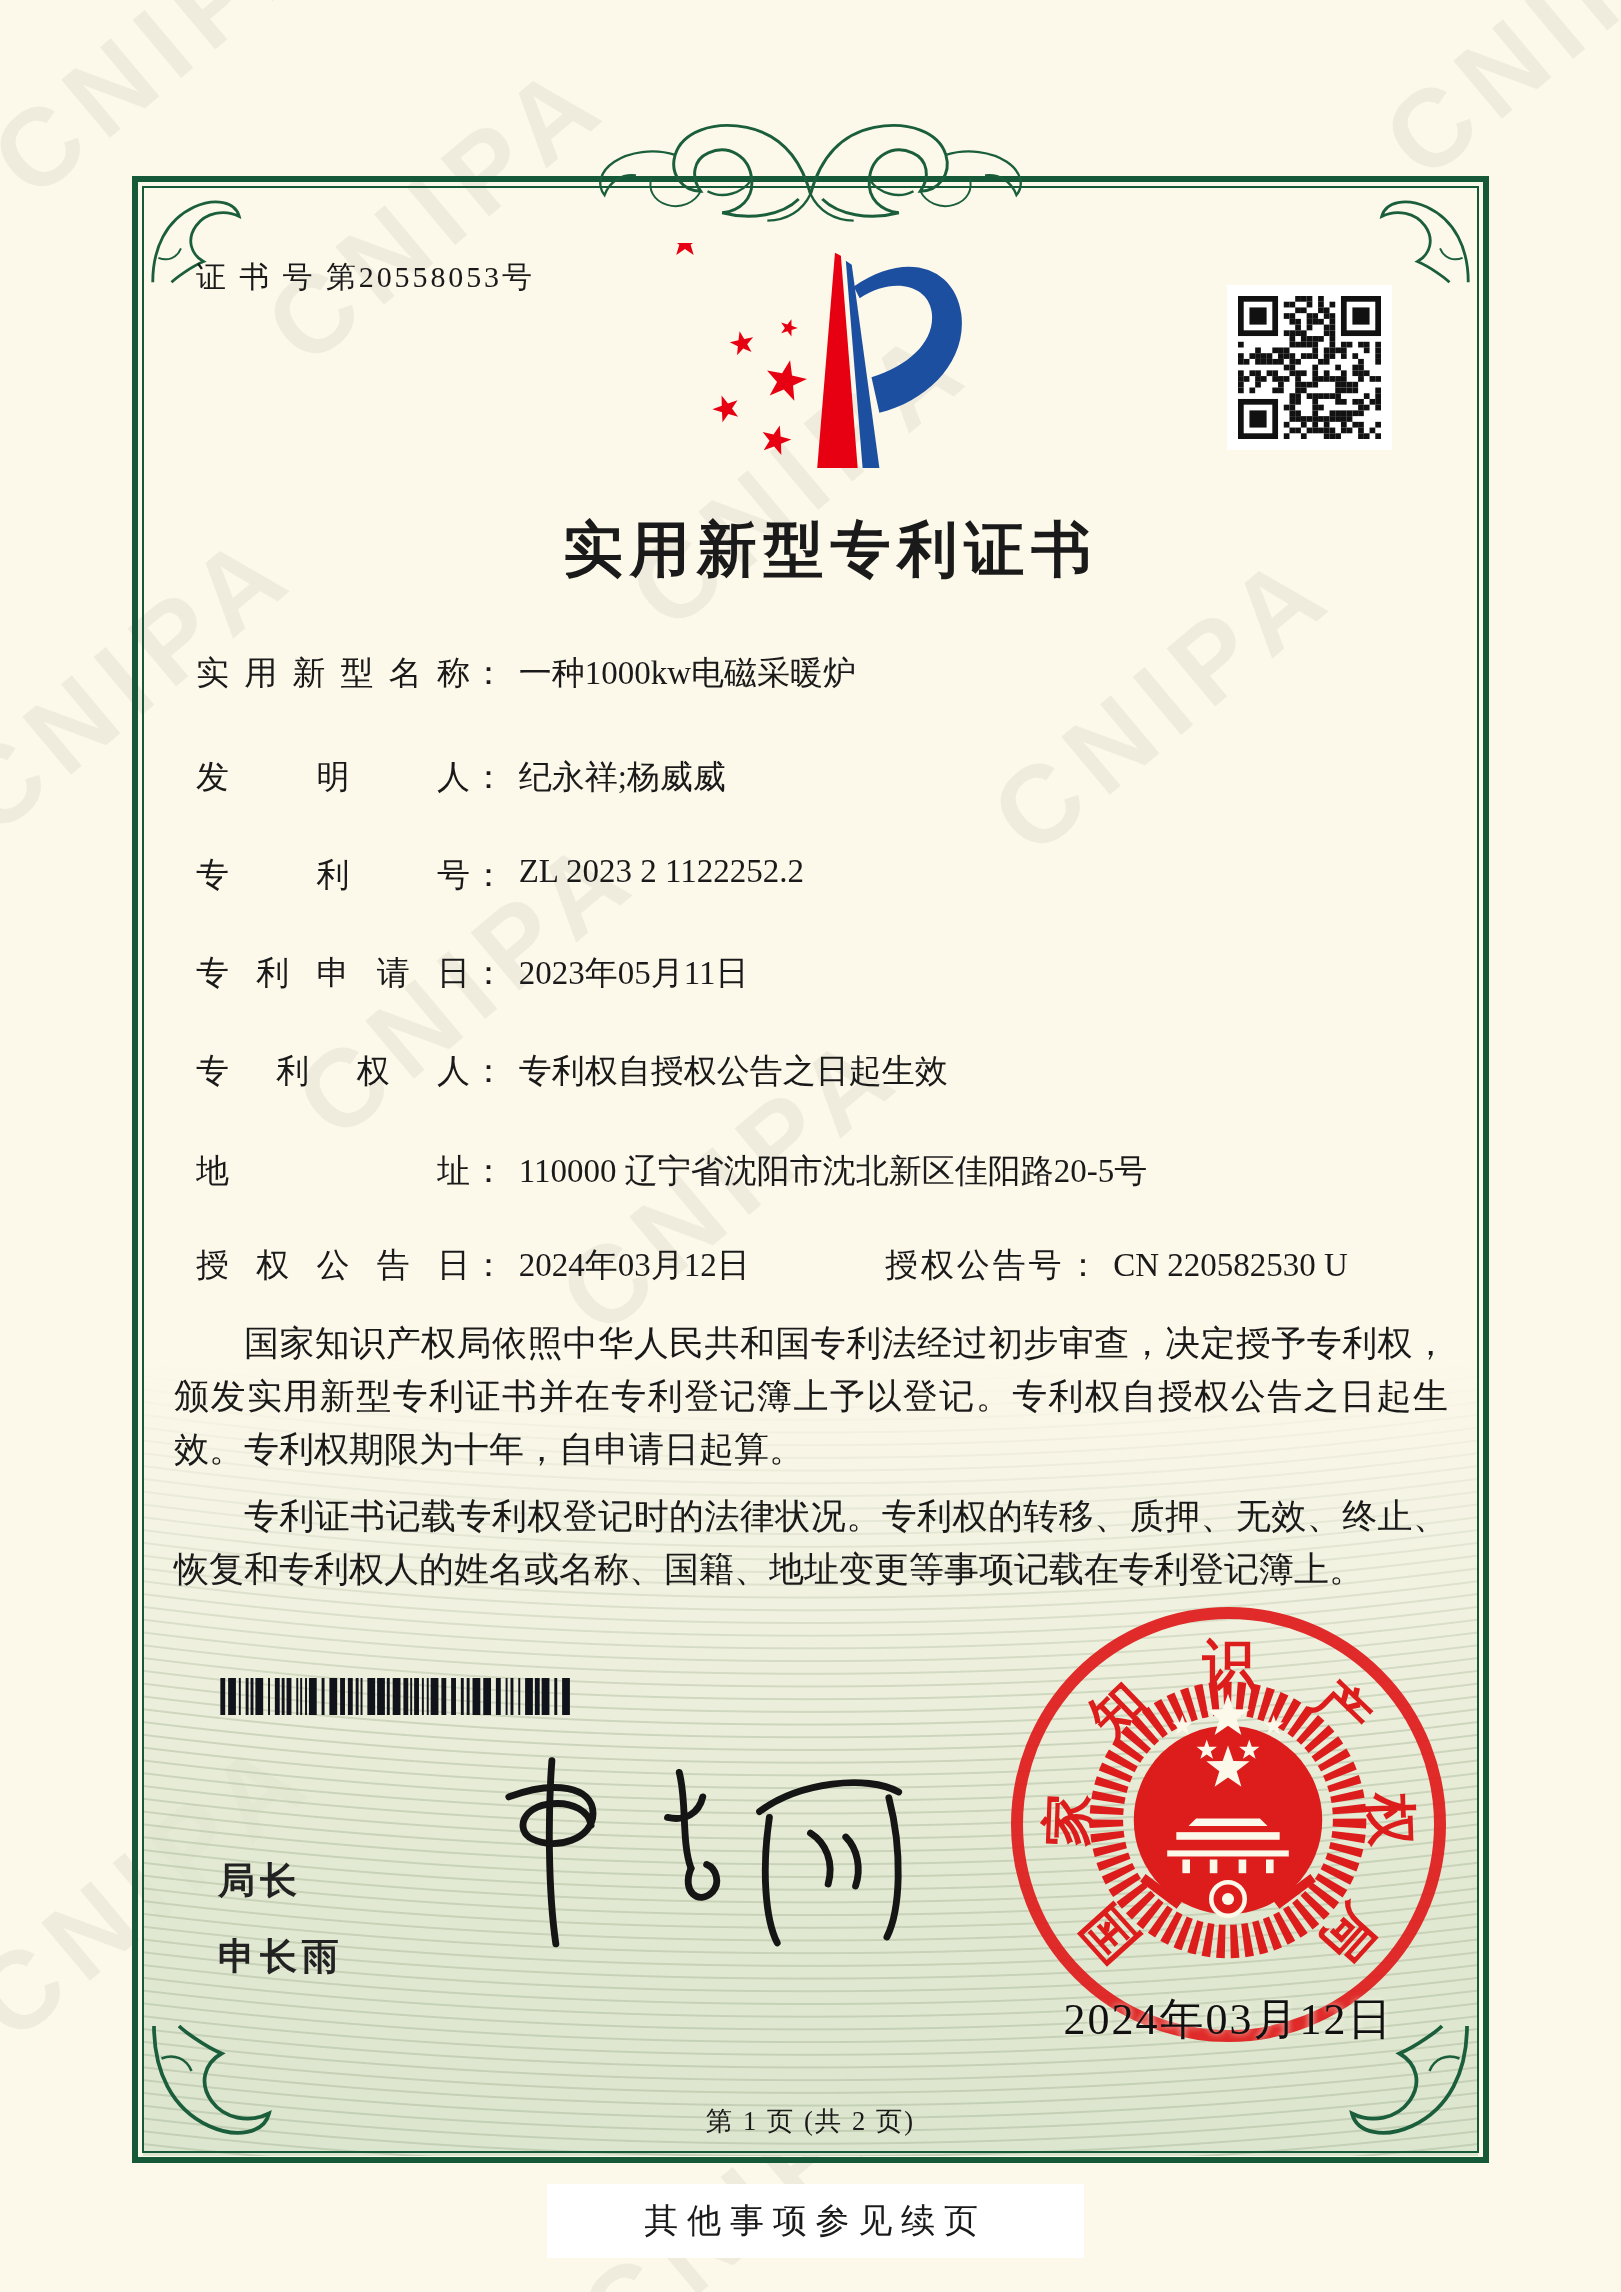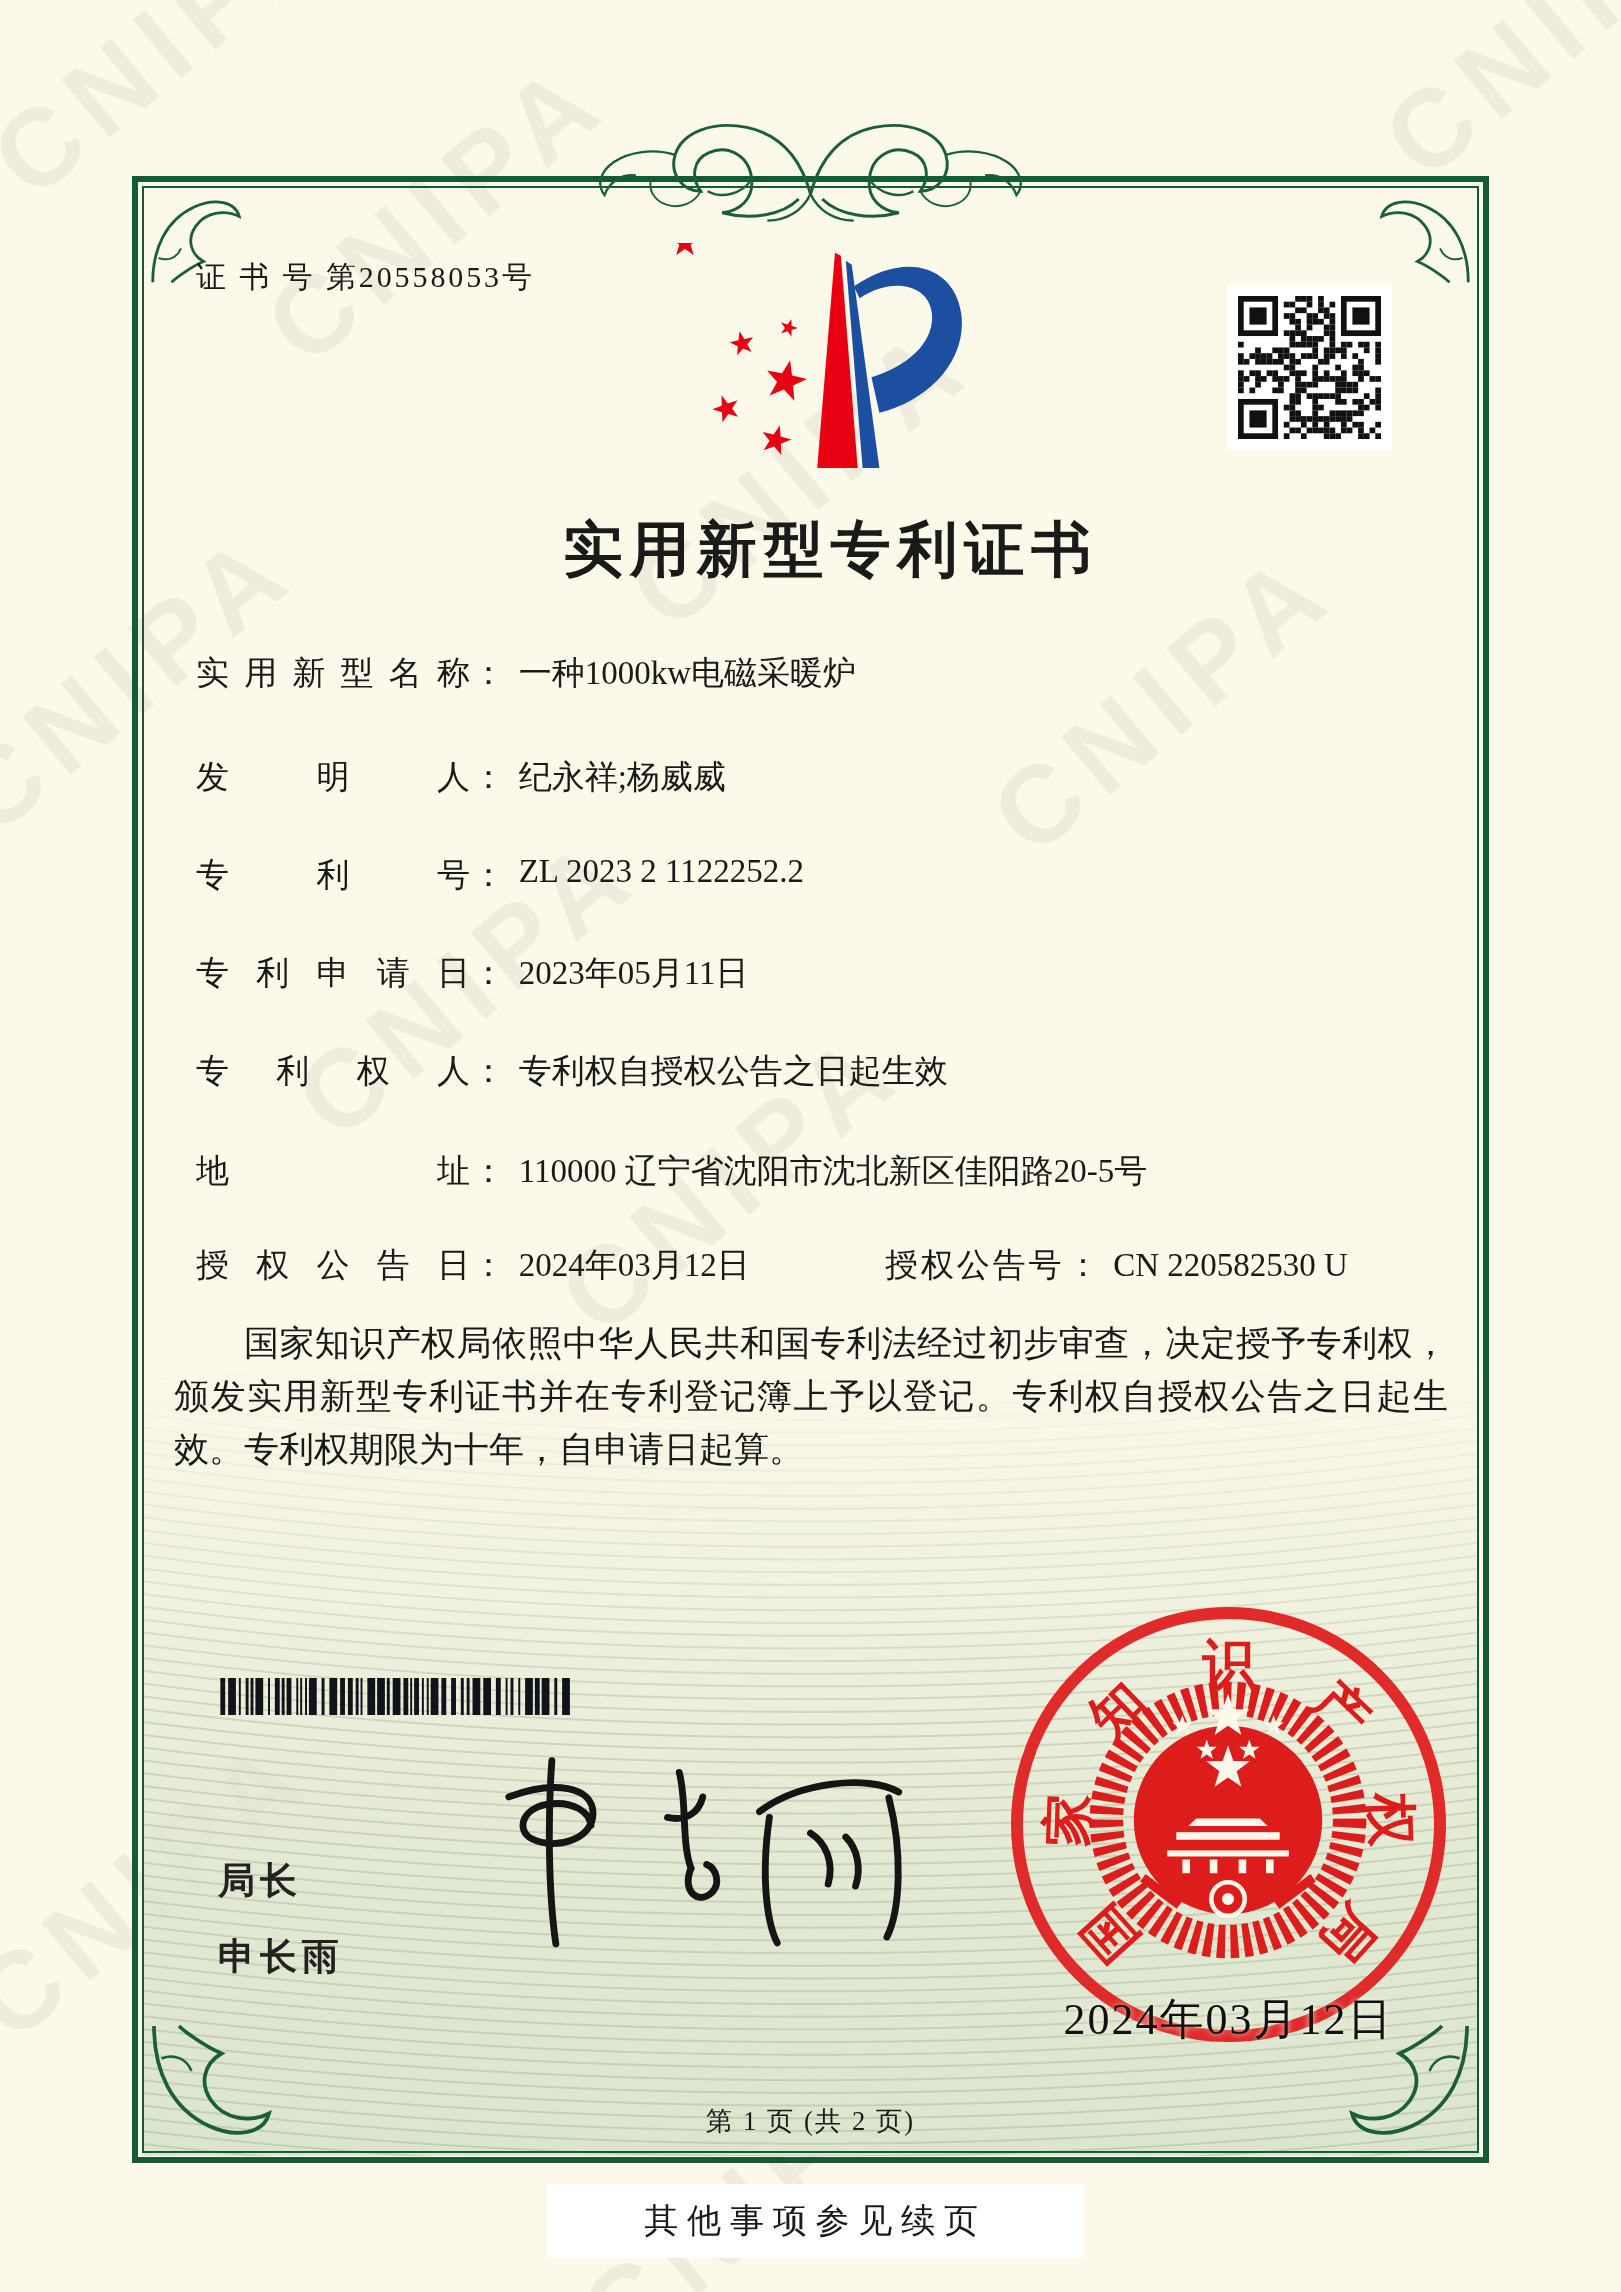--- a/index.html
+++ b/index.html
@@ -446,20 +446,21 @@
     <span class="fvalue">2024年03月12日</span>
   </div>
   <div class="grant-no" style="top:1243px">
     <span class="glabel">授权公告号</span>
       <span class="fsep">：</span>
     <span class="fvalue">CN 220582530 U</span>
   </div>
 
   <div class="body-text">
     <p>国家知识产权局依照中华人民共和国专利法经过初步审查，决定授予专利权，颁发实用新型专利证书并在专利登记簿上予以登记。专利权自授权公告之日起生效。专利权期限为十年，自申请日起算。</p>
+    <p>专利证书记载专利权登记时的法律状况。专利权的转移、质押、无效、终止、恢复和专利权人的姓名或名称、国籍、地址变更等事项记载在专利登记簿上。</p>
   </div>
 
   <svg class="barcode" id="barcode" width="361" height="37" viewBox="0 0 368 38">
       <rect x="0" y="0" width="5" height="38" fill="#10131a"></rect>
       <rect x="8" y="0" width="8" height="38" fill="#10131a"></rect>
       <rect x="19" y="0" width="2" height="38" fill="#10131a"></rect>
       <rect x="26" y="0" width="3" height="38" fill="#10131a"></rect>
       <rect x="31" y="0" width="3" height="38" fill="#10131a"></rect>
       <rect x="36" y="0" width="8" height="38" fill="#10131a"></rect>
       <rect x="49" y="0" width="2" height="38" fill="#10131a"></rect>

